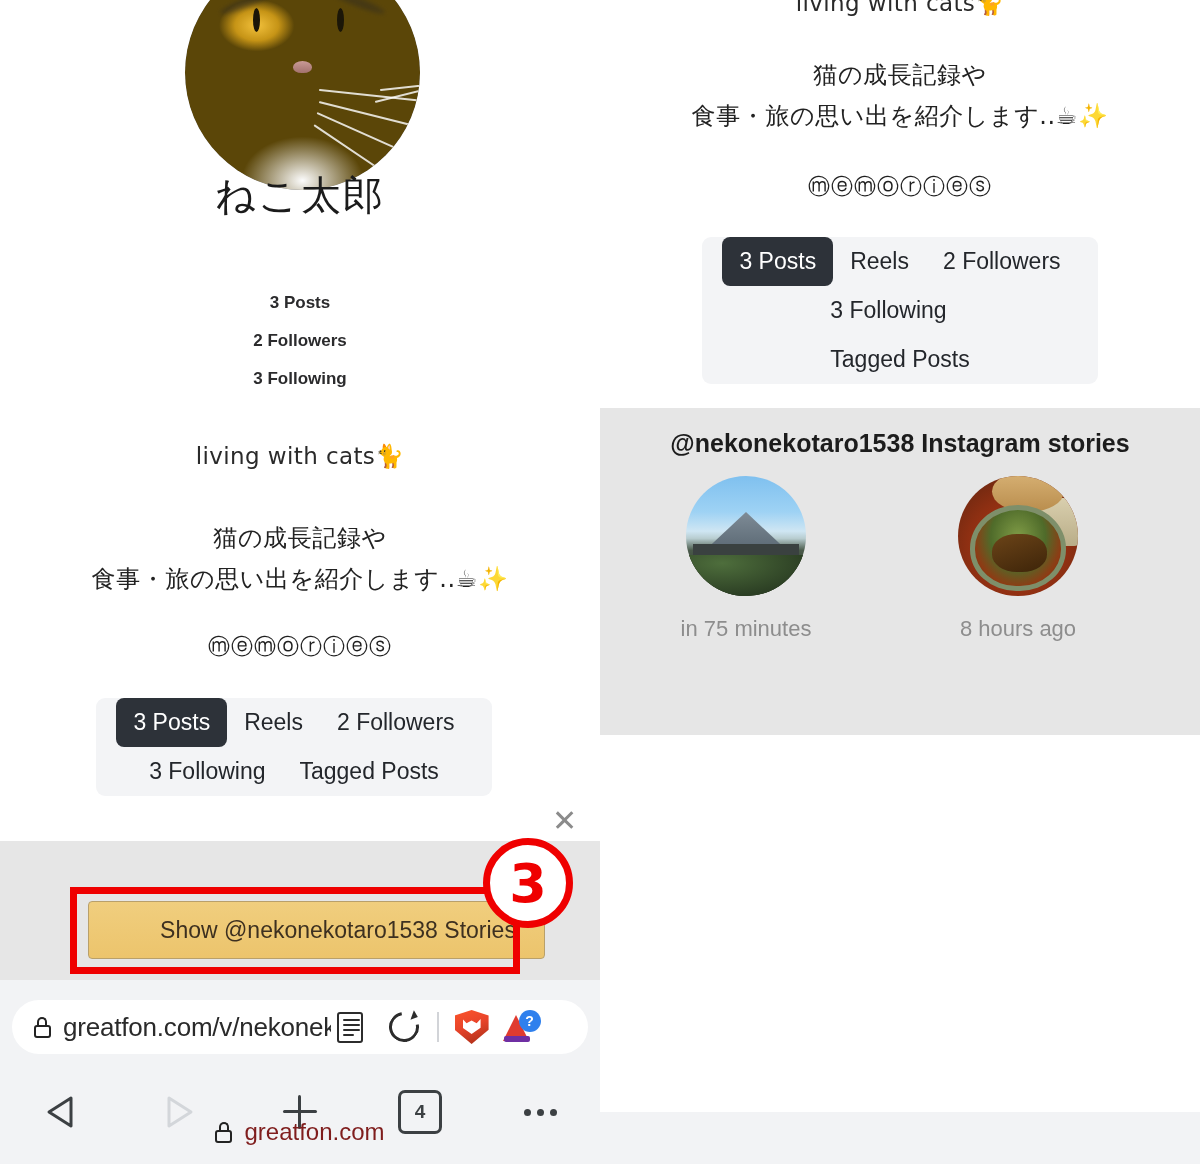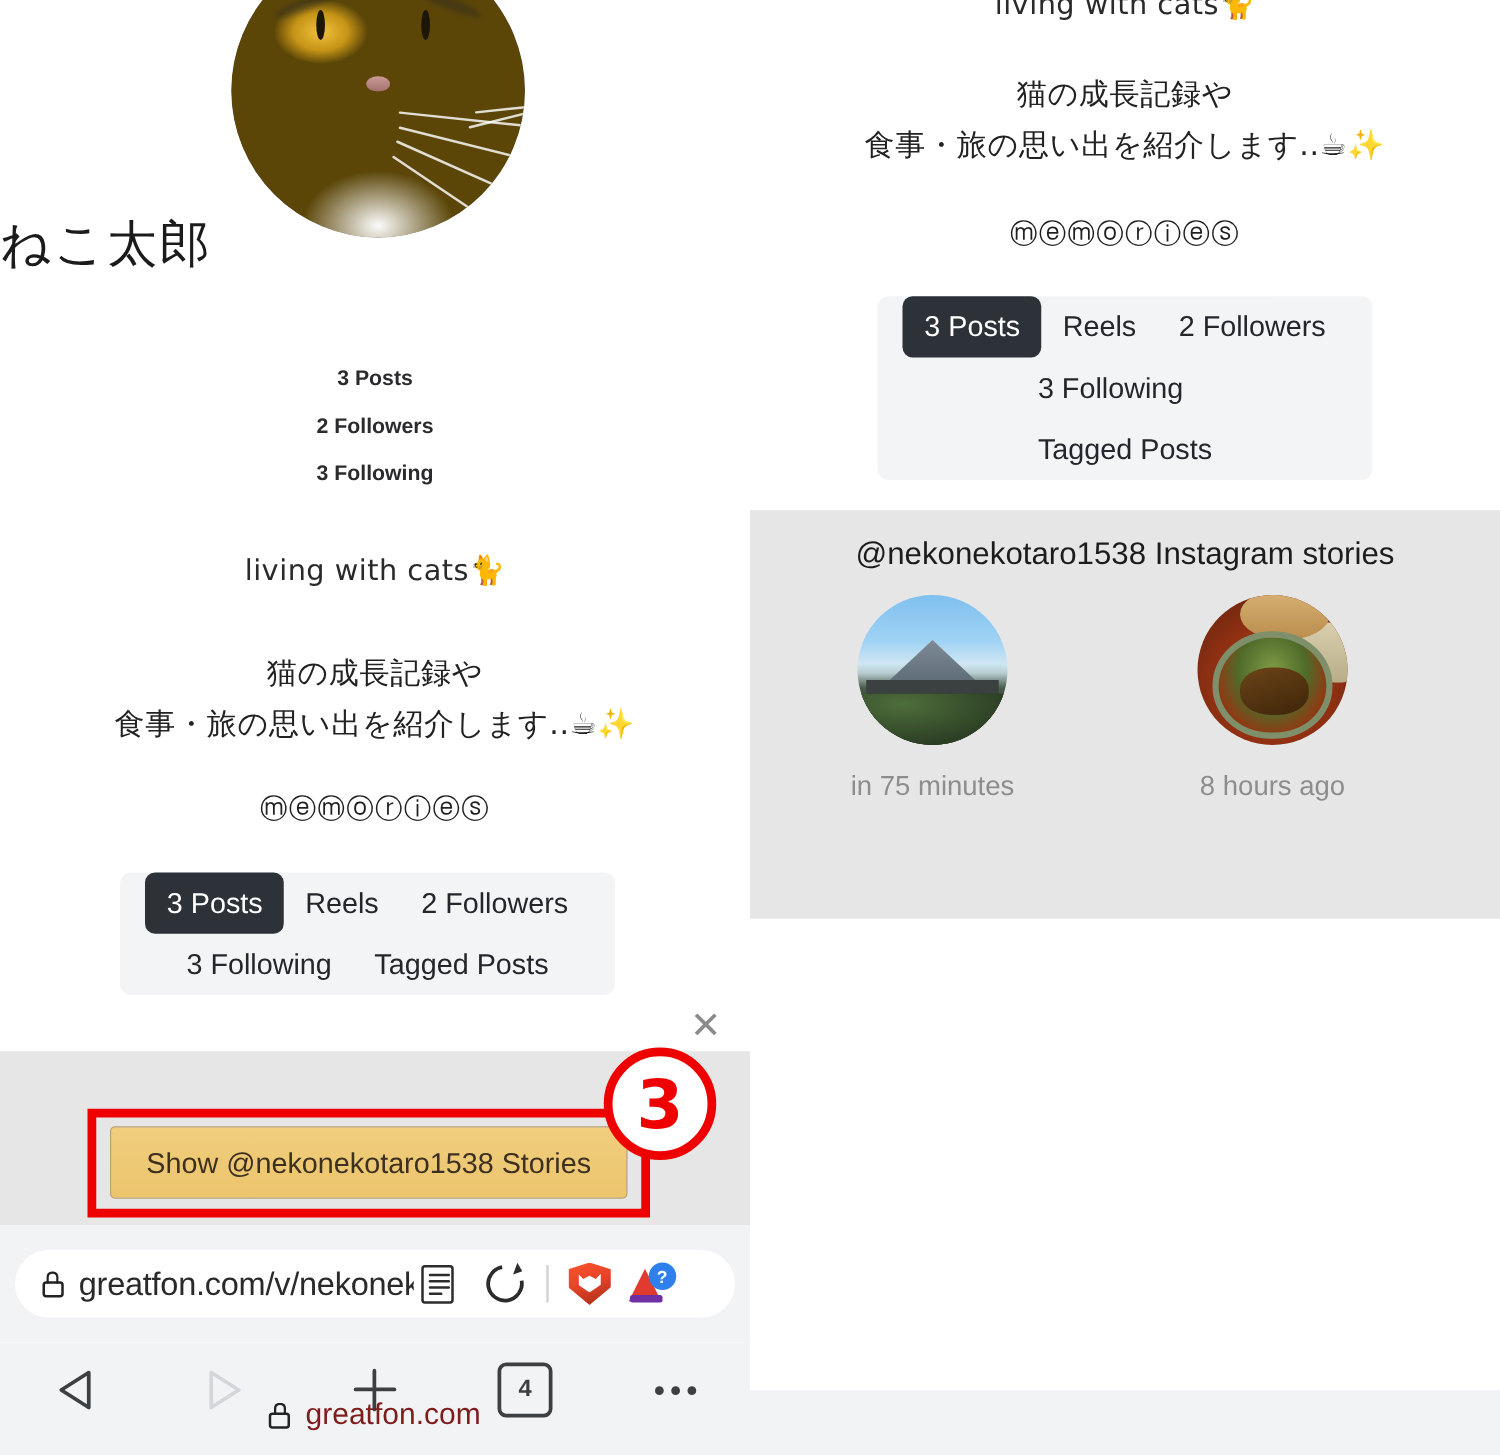--- a/index.html
+++ b/index.html
@@ -29,21 +29,21 @@
   }
   .cat .pupil{position:absolute;width:7px;height:24px;background:#1b1608;border-radius:50%;top:22.5%;}
   .cat .pupil.l{left:28.8%;}
   .cat .pupil.r{left:64.8%;}
   .cat .nose{position:absolute;left:46%;top:45%;width:19px;height:12px;
     background:linear-gradient(180deg,#c99a96,#a3726e);border-radius:50% 50% 45% 45%;}
   .cat .whisk{position:absolute;height:2px;background:rgba(255,255,255,.82);border-radius:2px;transform-origin:left center;}
   .cat .stripe{position:absolute;background:rgba(40,38,36,.42);border-radius:50%;filter:blur(2px);}
 
   .display-name{
-    position:absolute;left:0;top:168px;width:600px;
+    position:absolute;left:0;top:168px;width:600px;text-align:center;
     font-size:40px;color:#1b1b1b;font-weight:400;letter-spacing:2px;
     font-family:"DejaVu Sans","Liberation Sans",sans-serif;
   }
   .handle{
     position:absolute;left:0;top:232px;width:600px;text-align:center;
     font-size:35px;color:#19191b;font-weight:700;letter-spacing:.2px;
   }
   .stat{position:absolute;left:0;width:600px;text-align:center;font-size:17px;font-weight:700;color:#2b2b2d;}
   .stat.s1{top:293px;}
   .stat.s2{top:331px;}
@@ -80,21 +80,21 @@
     position:absolute;left:552px;top:806px;font-size:30px;color:#8b8b8b;font-weight:700;
     line-height:1;font-family:"DejaVu Sans",sans-serif;
   }
 
   .story-bar-left{position:absolute;left:0;top:841px;width:600px;height:139px;background:#e6e6e6;}
   .show-stories-btn{
     position:absolute;left:88px;top:901px;width:412px;height:56px;
     background:linear-gradient(180deg,#f0ce7e 0%,#ecc46c 100%);
     border:1px solid #b9a06a;border-radius:4px;
     display:flex;align-items:center;justify-content:center;
-    font-size:23px;color:#3d3020;
+    font-size:23px;color:#3d3020;padding-left:43px;
   }
   .redbox-3{
     position:absolute;left:70px;top:887px;width:450px;height:87px;
     border:7px solid #ef0000;box-sizing:border-box;background:transparent;
   }
   .marker{
     position:absolute;border:7px solid #ef0000;border-radius:50%;
     background:#ffffff;color:#ef0000;font-weight:700;
     display:flex;align-items:center;justify-content:center;
     font-family:"DejaVu Sans","Liberation Sans",sans-serif;
@@ -159,21 +159,21 @@
     letter-spacing:1px;font-family:"DejaVu Sans","Liberation Sans",sans-serif;}
 
   .r-tabs{
     position:absolute;left:102px;top:237px;width:396px;background:#f3f4f6;border-radius:9px;
     display:flex;flex-wrap:wrap;justify-content:center;align-items:center;
   }
 
   .stories-panel{position:absolute;left:0;top:408px;width:600px;height:327px;background:#e6e6e6;}
   .stories-title{
     position:absolute;left:0;top:429px;width:600px;text-align:center;
-    font-size:25px;font-weight:400;color:#1c1c1c;
+    font-size:25px;font-weight:700;color:#1c1c1c;
   }
   .story-track{position:absolute;left:62px;top:476px;width:476px;height:195px;}
   .story-item{position:absolute;top:0;width:152px;text-align:center;}
   .story-item.i1{left:8px;}
   .story-item.i2{left:280px;}
   .story-thumb{width:120px;height:120px;border-radius:50%;margin:0 auto;overflow:hidden;position:relative;}
   .thumb-mtn{
     background:
       linear-gradient(180deg,#7fc0ef 0%,#9ed2f4 30%,#cfe6f3 46%,#b8cdd0 52%,#4a5a4a 62%,#2f3a2c 82%,#222a20 100%);
   }

